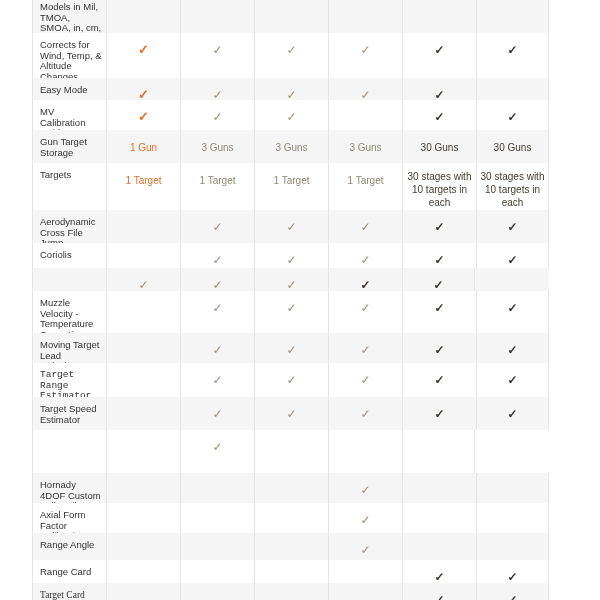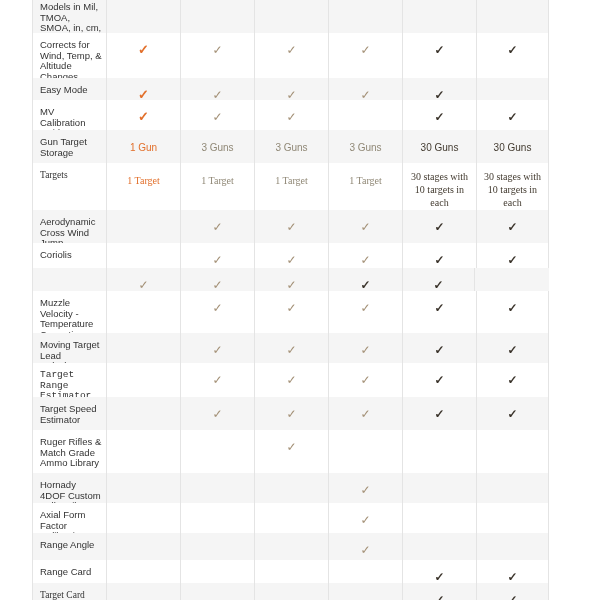--- a/index.html
+++ b/index.html
@@ -87,31 +87,31 @@
     </div>
     <div class="row alt" style="height: 33px;">
       <div class="cell label-cell" style="width: 74px;">Gun Target Storage</div>
       <div class="cell" style="width: 74px;"><span class="val orange">1 Gun</span></div>
       <div class="cell" style="width: 74px;"><span class="val light">3 Guns</span></div>
       <div class="cell" style="width: 74px;"><span class="val light">3 Guns</span></div>
       <div class="cell" style="width: 74px;"><span class="val light">3 Guns</span></div>
       <div class="cell" style="width: 74px;"><span class="val dark">30 Guns</span></div>
       <div class="cell" style="width: 72px;"><span class="val dark">30 Guns</span></div>
     </div>
-    <div class="row" style="height: 47px; font-family: Liberation Serif, serif;">
+    <div class="row" style="height: 47px;">
       <div class="cell label-cell" style="width: 74px;">Targets</div>
       <div class="cell" style="width: 74px;"><span class="val orange">1 Target</span></div>
       <div class="cell" style="width: 74px;"><span class="val light">1 Target</span></div>
       <div class="cell" style="width: 74px;"><span class="val light">1 Target</span></div>
       <div class="cell" style="width: 74px;"><span class="val light">1 Target</span></div>
       <div class="cell" style="width: 74px;"><span class="val dark">30 stages with 10 targets in each</span></div>
       <div class="cell" style="width: 72px;"><span class="val dark">30 stages with 10 targets in each</span></div>
     </div>
     <div class="row alt" style="height: 33px;">
-      <div class="cell label-cell" style="width: 74px;">Aerodynamic Cross Wind Jump</div>
+      <div class="cell label-cell" style="width: 74px;">Aerodynamic Cross File Jump</div>
       <div class="cell" style="width: 74px;"></div>
       <div class="cell" style="width: 74px;"><span class="chk light">✓</span></div>
       <div class="cell" style="width: 74px;"><span class="chk light">✓</span></div>
       <div class="cell" style="width: 74px;"><span class="chk light">✓</span></div>
       <div class="cell" style="width: 74px;"><span class="chk dark">✓</span></div>
       <div class="cell" style="width: 72px;"><span class="chk dark">✓</span></div>
     </div>
     <div class="row" style="height: 25px;">
       <div class="cell label-cell" style="width: 74px;">Coriolis</div>
       <div class="cell" style="width: 74px;"></div>
@@ -159,21 +159,20 @@
     <div class="row alt" style="height: 33px;">
       <div class="cell label-cell" style="width: 74px;">Target Speed Estimator</div>
       <div class="cell" style="width: 74px;"></div>
       <div class="cell" style="width: 74px;"><span class="chk light">✓</span></div>
       <div class="cell" style="width: 74px;"><span class="chk light">✓</span></div>
       <div class="cell" style="width: 74px;"><span class="chk light">✓</span></div>
       <div class="cell" style="width: 74px;"><span class="chk dark">✓</span></div>
       <div class="cell" style="width: 72px;"><span class="chk dark">✓</span></div>
     </div>
     <div class="row" style="height: 43px;">
-      <div class="cell label-cell" style="width: 74px;">Ruger Rifles &amp; Match Grade Ammo Library</div>
       <div class="cell" style="width: 74px;"></div>
       <div class="cell" style="width: 74px;"></div>
       <div class="cell" style="width: 74px;"><span class="chk light">✓</span></div>
       <div class="cell" style="width: 74px;"></div>
       <div class="cell" style="width: 74px;"></div>
       <div class="cell" style="width: 72px;"></div>
     </div>
     <div class="row alt" style="height: 30px;">
       <div class="cell label-cell" style="width: 74px;">Hornady 4DOF Custom Bullet File</div>
       <div class="cell" style="width: 74px;"></div>

